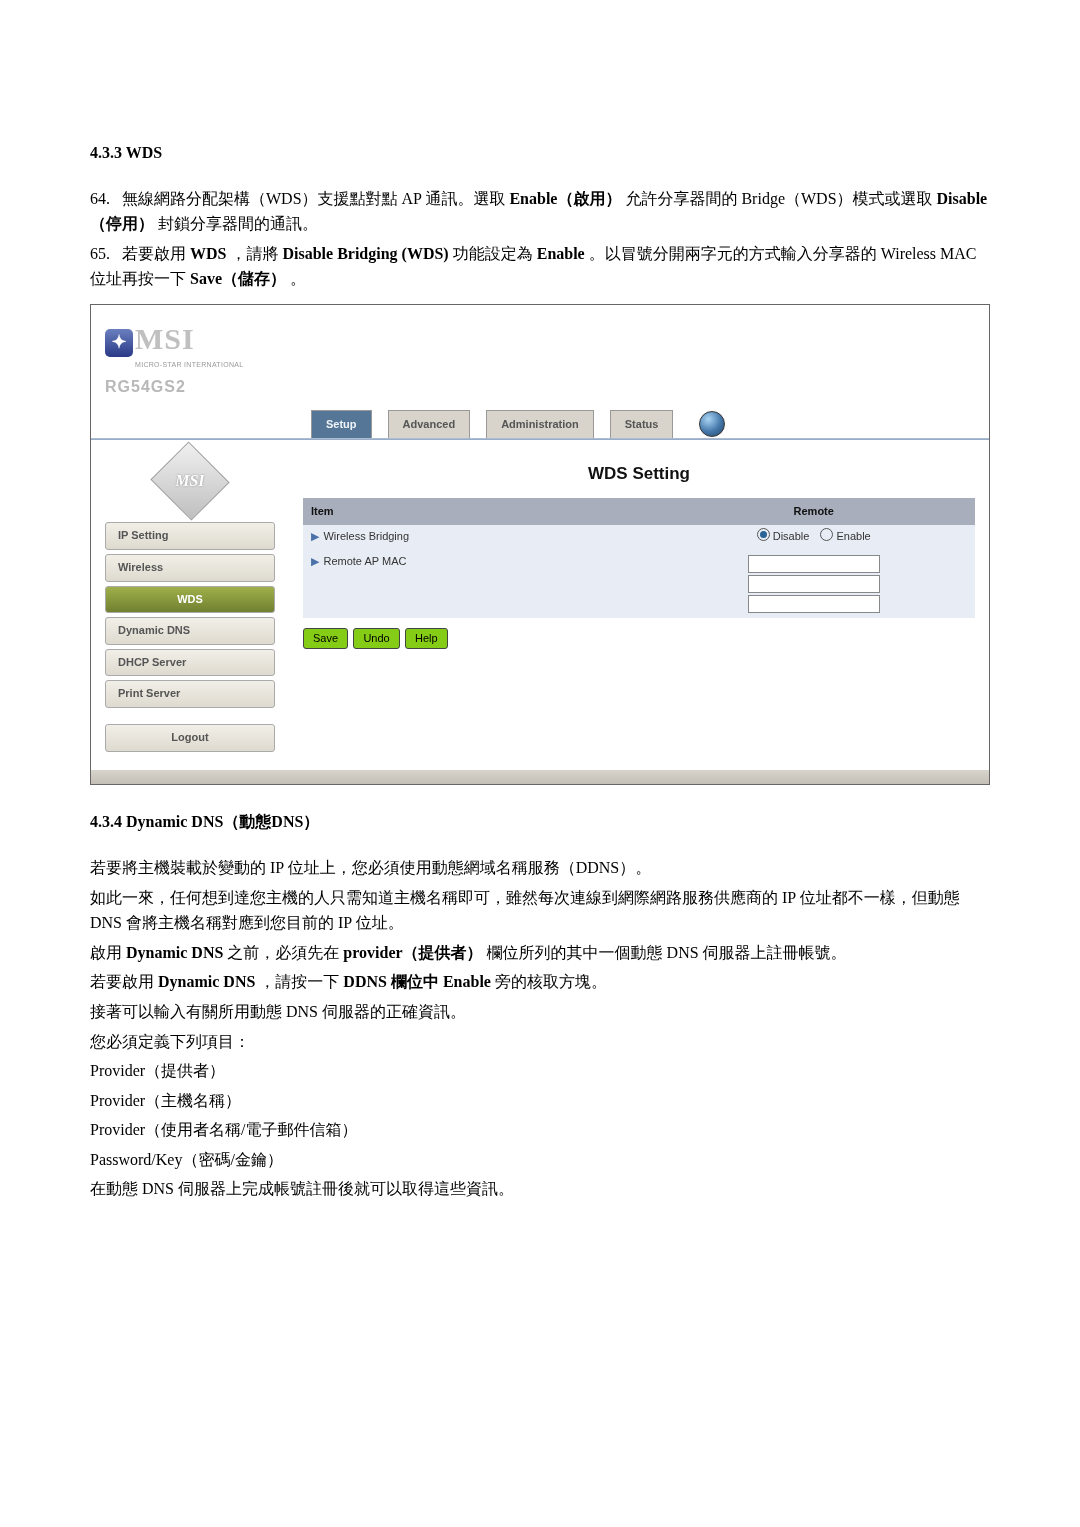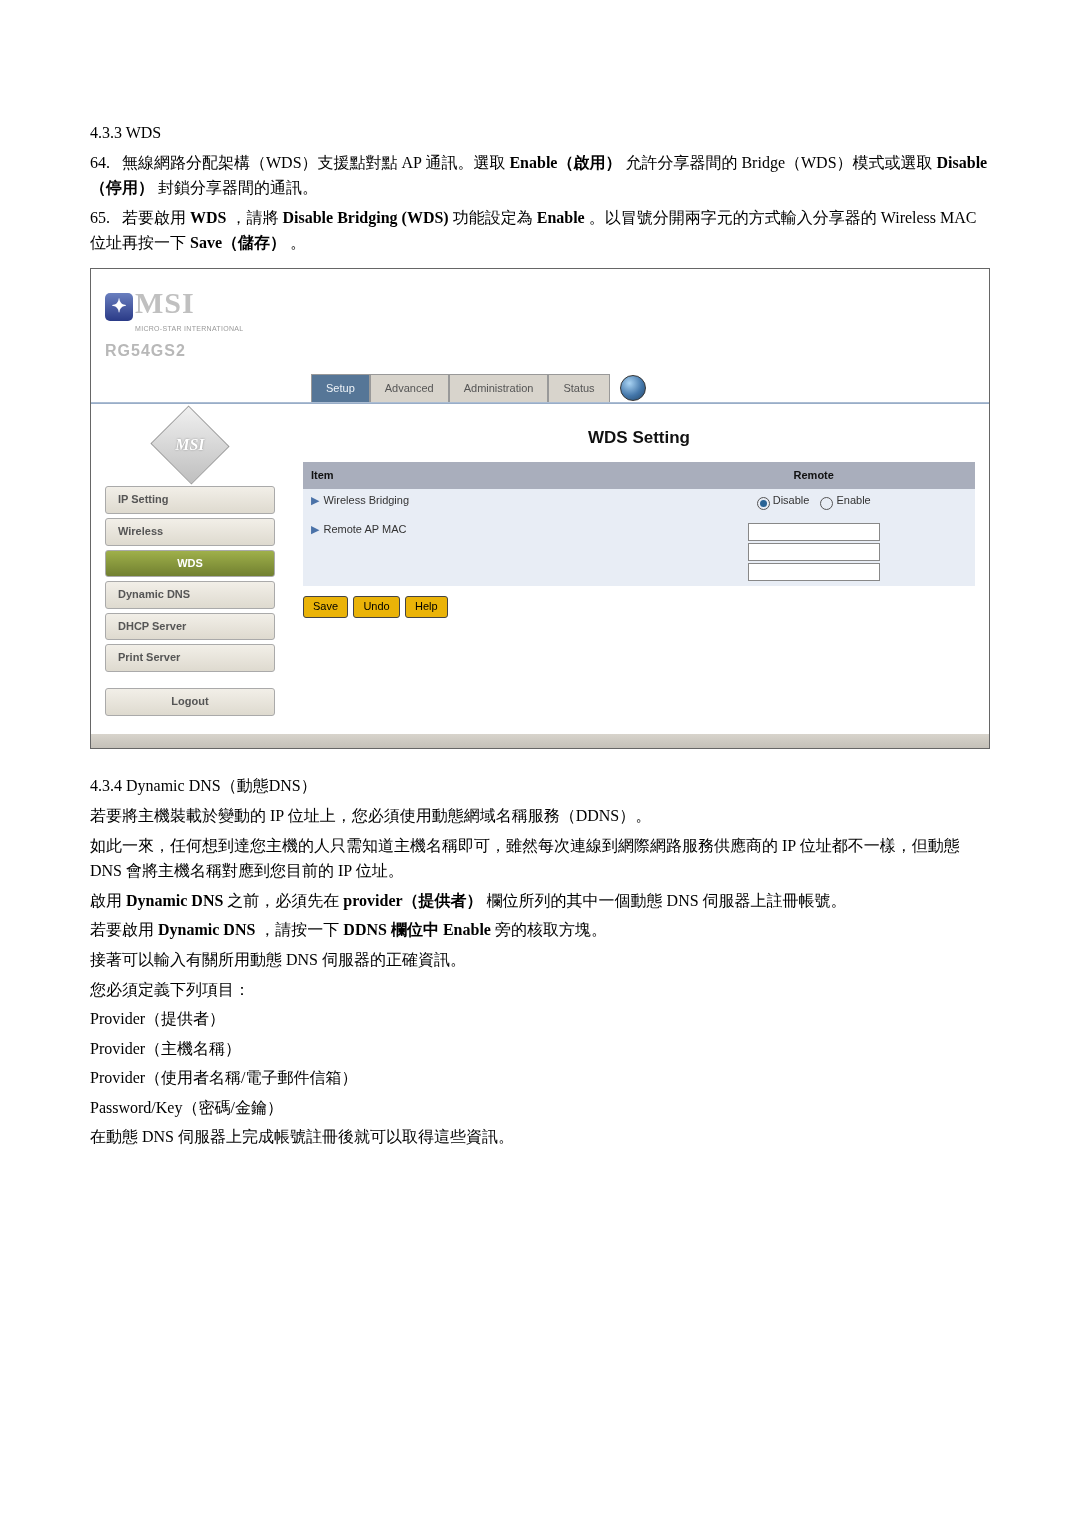--- a/index.html
+++ b/index.html
@@ -1,53 +1,53 @@
 <!DOCTYPE html>
 <html><head>
 <meta charset="utf-8">
 <style>
 body { margin:0; font-family:"Times New Roman",serif; background:#fff; color:#000; width:1080px; padding:120px 90px 60px 90px; box-sizing:border-box; font-size:16px; line-height:1.6; }
-.sec-heading { font-weight:normal; margin:0 0; }
+.sec-heading { font-weight:bold; margin:20px 0; }
 p { margin:4px 0; }
 .bold { font-weight:bold; }
 .screenshot { border:1px solid #666; margin:12px 0 24px 0; font-family:Arial,sans-serif; font-size:12px; overflow:hidden; }
 .ss-top { display:flex; align-items:center; padding:10px 14px 0 14px; }
 .logo-badge { background:linear-gradient(#6a7fbf,#2a3a87); color:#fff; width:28px; height:28px; border-radius:5px; display:flex; align-items:center; justify-content:center; font-size:18px; font-weight:bold; margin-right:2px; }
 .logo-text { font-family:"Times New Roman",serif; font-size:30px; color:#c0c0c0; letter-spacing:1px; font-weight:bold; }
 .logo-sub { font-size:7px; color:#999; letter-spacing:0.3px; margin-top:-4px; }
 .ss-prod { color:#b8b8b8; font-family:Arial,sans-serif; font-size:16px; letter-spacing:1px; padding:4px 14px 10px 14px; font-weight:bold; }
 .ss-tabs-row { display:flex; align-items:center; }
 .ss-tabs-row .spacer { width:220px; }
 .tab-bar { display:flex; }
-.tab { padding:5px 14px; font-size:11px; font-weight:normal; background:#d8d4cc; border:1px solid #999; border-bottom:none; margin-right:0; color:#555; }
+.tab { padding:5px 14px; font-size:11px; font-weight:bold; background:#d8d4cc; border:1px solid #999; border-bottom:none; margin-right:16px; color:#555; }
 .tab.active { background:#567697; color:#eef3f8; }
 .globe { width:24px; height:24px; border-radius:50%; background:radial-gradient(circle at 35% 30%, #aad4f4, #4477aa 55%, #224466); border:1px solid #333; margin-left:10px; }
 .ss-divider { height:2px; background:linear-gradient(#b5c4d8,#8fa5c2); }
 .ss-body { display:flex; min-height:330px; }
 .ss-sidebar { width:170px; padding:14px; position:relative; }
 .chip { width:56px; height:52px; margin:0 auto 14px auto; position:relative; background:linear-gradient(135deg,#f0f0f0,#bfbfbf); transform:rotate(45deg); border:1px solid #999; display:flex; align-items:center; justify-content:center; }
 .chip span { transform:rotate(-45deg); font-family:"Times New Roman",serif; font-style:italic; font-weight:bold; color:#fff; text-shadow:0 0 2px #888; font-size:16px; }
 .side-btn { background:linear-gradient(#f2efe8,#dedacf); border:1px solid #aaa; border-radius:3px; padding:4px 12px; margin:4px 0; font-size:11px; color:#555; text-align:left; font-weight:bold; }
 .side-btn.active { background:linear-gradient(#9fb04a,#718030); color:#fff; text-align:center; }
 .side-btn.logout { text-align:center; margin-top:16px; }
 .ss-main { flex:1; padding:14px; }
 .wds-title { text-align:center; font-size:17px; font-weight:bold; color:#111; margin:6px 0 10px 0; }
 .wds-table { width:100%; border-collapse:collapse; }
 .wds-table th { background:#a9aebc; color:#111; font-size:11px; font-weight:bold; padding:5px 8px; text-align:left; }
 .wds-table th.col2 { text-align:center; width:48%; }
 .wds-table td { background:#e8edf5; padding:3px 8px; font-size:11px; color:#333; vertical-align:top; }
 .wds-table td.col2 { text-align:center; }
 .row-label { color:#4a72a8; }
 .marker { color:#4a72a8; margin-right:4px; }
-.radio-wrap { display:inline-flex; align-items:flex-end; gap:3px; margin:0 4px; }
+.radio-wrap { display:inline-flex; align-items:flex-start; gap:3px; margin:0 4px; }
 .radio { width:11px; height:11px; border-radius:50%; border:1px solid #555; display:inline-block; position:relative; }
 .radio.checked::after { content:""; position:absolute; inset:2px; background:#2a6496; border-radius:50%; }
 .mac-input { display:block; width:130px; height:16px; border:1px solid #888; background:#fff; margin:2px auto; }
 .form-btns { margin-top:10px; }
-.form-btn { display:inline-block; border:1px solid #444; border-radius:3px; padding:1px 9px; font-size:11px; background:#eab308; margin-right:2px; }
+.form-btn { display:inline-block; border:1px solid #444; border-radius:3px; padding:1px 9px; font-size:11px; background:#84cc16; margin-right:2px; }
 .ss-footer { height:14px; background:linear-gradient(#d8d4cc,#c4c0b8); }
 </style>
 </head>
 <body>
 
 <div class="sec-heading">4.3.3 WDS</div>
 
 <p>
   <span>64.</span>&nbsp;&nbsp;
   <span>無線網路分配架構（WDS）支援點對點 AP 通訊。選取 </span>

